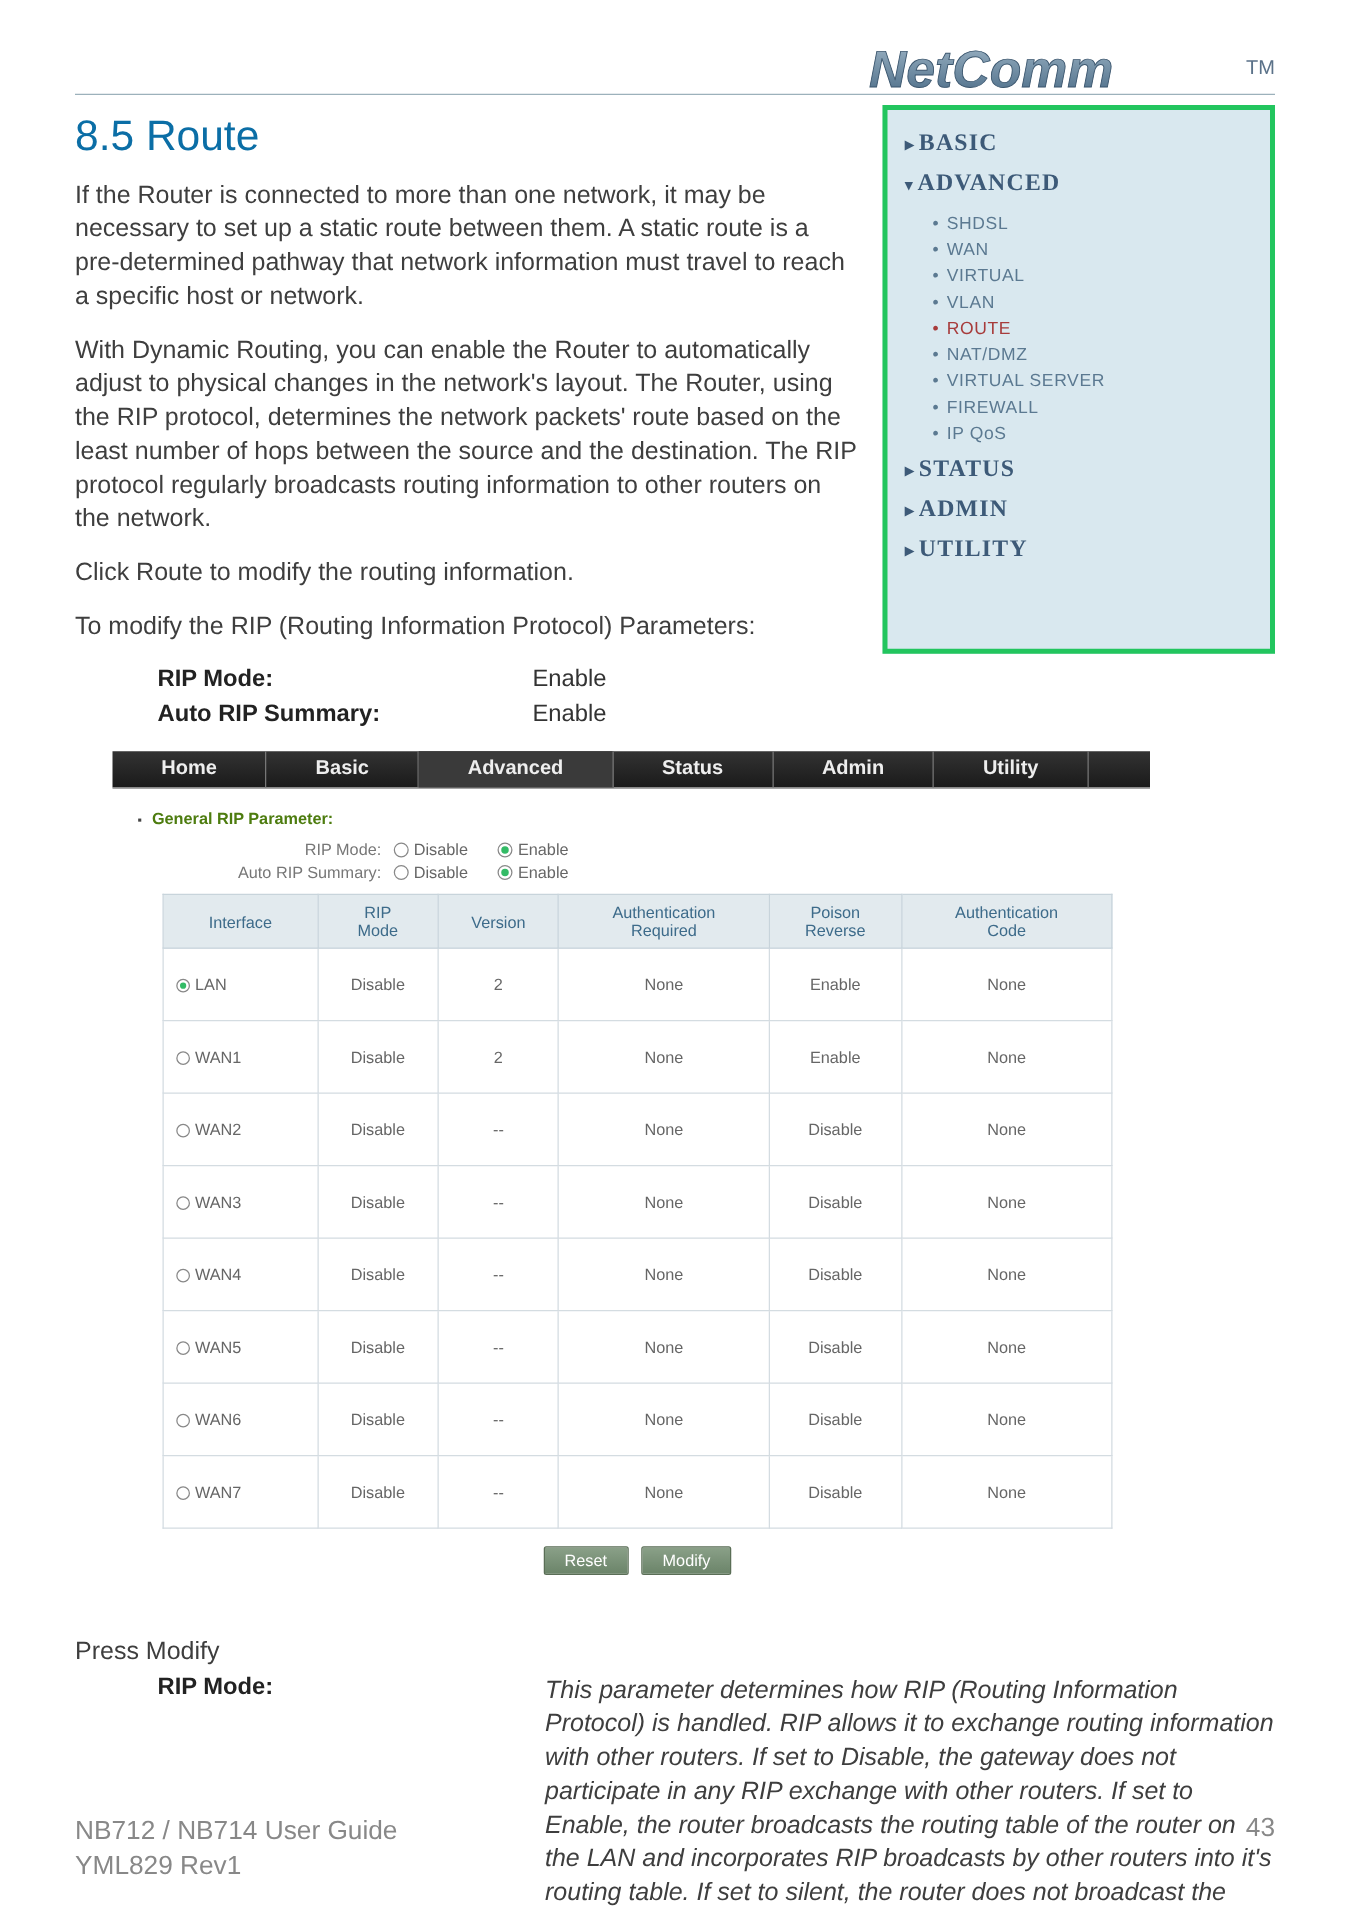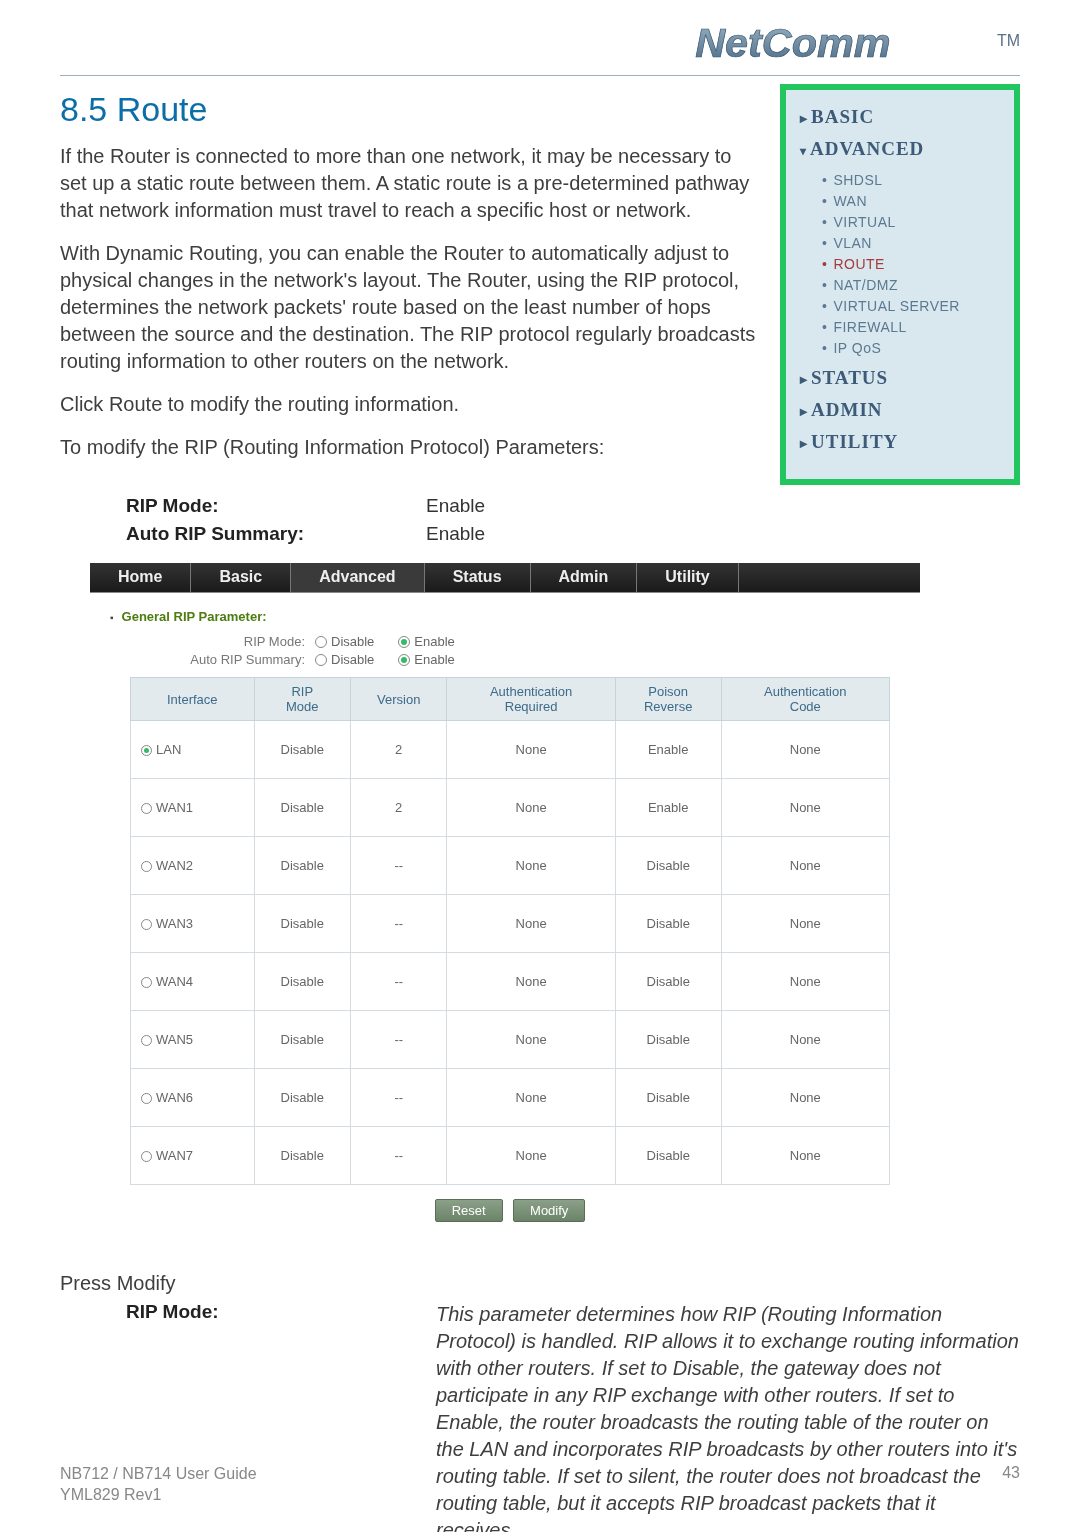--- a/index.html
+++ b/index.html
@@ -1,41 +1,41 @@
 <!DOCTYPE html>
 <html><head>
 <meta charset="utf-8">
 <style>
   * { box-sizing: border-box; margin: 0; padding: 0; }
   html, body { width: 1080px; height: 1532px; font-family: Arial, Helvetica, sans-serif; background: #fff; color: #333; }
   .page { position: relative; width: 1080px; height: 1532px; padding: 20px 60px 30px 60px; }
-  .logo { position: absolute; top: 18px; right: 60px; display: flex; align-items: baseline; }
+  .logo { position: absolute; top: 31px; right: 60px; display: flex; align-items: baseline; }
   .logo svg { height: 50px; }
   .logo-tm { font-family: Arial; font-size: 16px; color: #5b7289; margin-left: 4px; position: relative; top: -22px;}
   .hr { border: none; border-top: 1px solid #9cb1bb; margin: 55px 0 8px 0; }
   .main-row { display: flex; gap: 20px; }
   .content { flex: 1; }
   .section-title { font-family: "Arial Narrow", Arial, sans-serif; font-stretch: condensed; font-size: 34px; color: #0b6ea6; font-weight: 400; margin: 6px 0 14px 0; }
   .ptext { font-family: "Arial Narrow", Arial, sans-serif; font-stretch: condensed; font-size: 20px; color: #3e3e3e; line-height: 1.35; margin-bottom: 16px; }
-  .sidebar { width: 240px; background: #d9e8ef; border: 6px solid #22c55e; padding: 10px 14px 16px 14px; font-family: Georgia, 'Times New Roman', serif; letter-spacing: 1px; }
+  .sidebar { width: 314px; background: #d9e8ef; border: 4px solid #22c55e; padding: 10px 14px 16px 14px; font-family: Georgia, 'Times New Roman', serif; letter-spacing: 1px; }
   .sidebar .nav-top { font-weight: bold; font-size: 19px; color: #3d5a78; margin: 6px 0 10px 0; }
   .sidebar .nav-top .arrow { color: #3d5a78; margin-right: 3px; font-size: 14px; }
   .sidebar .nav-top.expanded .arrow { font-size: 12px; }
   .sidebar .sub { list-style: none; margin: 0 0 8px 22px; }
   .sidebar .sub li { font-family: Arial, sans-serif; font-size: 14px; color: #5b7991; letter-spacing: 0.5px; line-height: 1.5; }
   .sidebar .sub li::before { content: "\2022"; color: #5b7991; margin-right: 6px; }
   .sidebar .sub li.active { color: #a73b3b; }
   .sidebar .sub li.active::before { color: #a73b3b; }
   .rip-params { margin: 10px 0 18px 66px; }
   .rip-params .row { display: flex; font-family: "Arial Narrow", Arial, sans-serif; font-stretch: condensed; font-size: 19px; margin-bottom: 6px; }
   .rip-params .label { width: 300px; font-weight: bold; color: #222; }
   .rip-params .value { color: #333; }
   .screenshot { margin: 0 0 26px 30px; width: 830px; }
   .tabbar { display: flex; background: linear-gradient(#333, #1a1a1a); border-bottom: 1px solid #888; }
-  .tabbar .tab { flex: 0 0 auto; padding: 5px 28px 6px; color: #eee; font-family: Verdana, Arial, sans-serif; font-size: 16px; font-weight: bold; border-right: 1px solid #777; }
+  .tabbar .tab { flex: 0 0 auto; padding: 5px 39px 6px; color: #eee; font-family: Verdana, Arial, sans-serif; font-size: 16px; font-weight: bold; border-right: 1px solid #777; }
   .tabbar .tab.active { background: #3a3a3a; }
   .rip-panel { padding: 10px 16px 24px 40px; font-family: Verdana, Arial, sans-serif; }
   .rip-panel .bullet-head { font-size: 13px; color: #4d7c0f; font-weight: bold; margin: 6px 0 10px -20px; }
   .rip-panel .bullet-head::before { content: "\25AA"; color: #444; margin-right: 8px; font-size: 10px; }
   .gen-row { display: flex; align-items: center; font-size: 13px; color: #666; margin: 3px 0 3px 30px; }
   .gen-row .glabel { width: 155px; text-align: right; padding-right: 10px; color: #777; }
   .gen-row .radio { width: 12px; height: 12px; border: 1px solid #888; border-radius: 50%; display: inline-block; margin-right: 4px; position: relative; background: #fff; }
   .gen-row .radio.sel::after { content: ""; position: absolute; width: 6px; height: 6px; background: #3b6; border-radius: 50%; top: 2px; left: 2px; }
   .gen-row .radlabel { margin-right: 24px; color: #666; }
   .rip-table-wrap { width: 760px; margin-top: 10px; }
@@ -44,21 +44,21 @@
   table.rip-table td { border: 1px solid #d4dce1; padding: 21px 4px; text-align: center; }
   table.rip-table td.ifcell { text-align: left; padding-left: 10px; white-space: nowrap; }
   .iface-radio { width: 11px; height: 11px; border: 1px solid #888; border-radius: 50%; display: inline-block; margin-right: 4px; position: relative; background: #fff; vertical-align: middle; }
   .iface-radio.sel::after { content: ""; position: absolute; width: 5px; height: 5px; background: #3b6; border-radius: 50%; top: 2px; left: 2px; }
   .btnrow { text-align: center; margin-top: 14px; }
   .btnrow .btn { display: inline-block; background: linear-gradient(#8aa088, #6b8469); color: #fff; font-family: Verdana, Arial, sans-serif; font-size: 13px; padding: 3px 16px; border: 1px solid #5a6e56; border-radius: 2px; margin: 0 3px; }
   .press-modify { font-family: "Arial Narrow", Arial, sans-serif; font-stretch: condensed; font-size: 20px; color: #3e3e3e; margin: 0 0 6px 0; }
   .desc-row { display: flex; margin-left: 66px; }
   .desc-label { width: 310px; font-family: "Arial Narrow", Arial, sans-serif; font-stretch: condensed; font-weight: bold; font-size: 19px; color: #222; }
   .desc-body { flex: 1; font-family: "Arial Narrow", Arial, sans-serif; font-stretch: condensed; font-size: 20px; color: #3e3e3e; line-height: 1.35; font-style: italic; }
-  .footer { position: absolute; bottom: 26px; left: 60px; right: 60px; display: flex; justify-content: space-between; font-family: "Arial Narrow", Arial, sans-serif; font-stretch: condensed; font-size: 16px; color: #888; }
+  .footer { position: absolute; bottom: 26px; left: 60px; right: 60px; display: flex; justify-content: space-between; font-family: "Arial Narrow", Arial, sans-serif; font-stretch: condensed; font-size: 21px; color: #888; }
   .footer .ftext { line-height: 1.3; }
 </style>
 </head>
 <body>
 
 <div class="page">
   <div class="logo">
     <svg viewBox="0 0 400 70" width="310" height="54">
       <defs>
         <linearGradient id="g" x1="0" y1="0" x2="0" y2="1">

